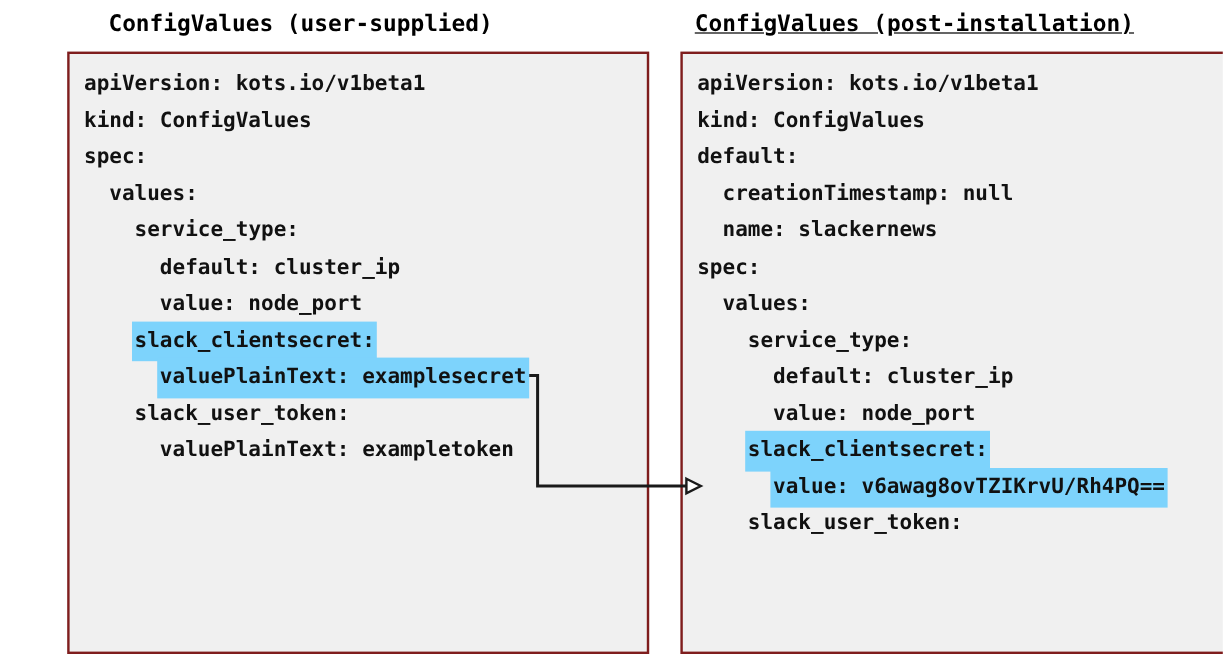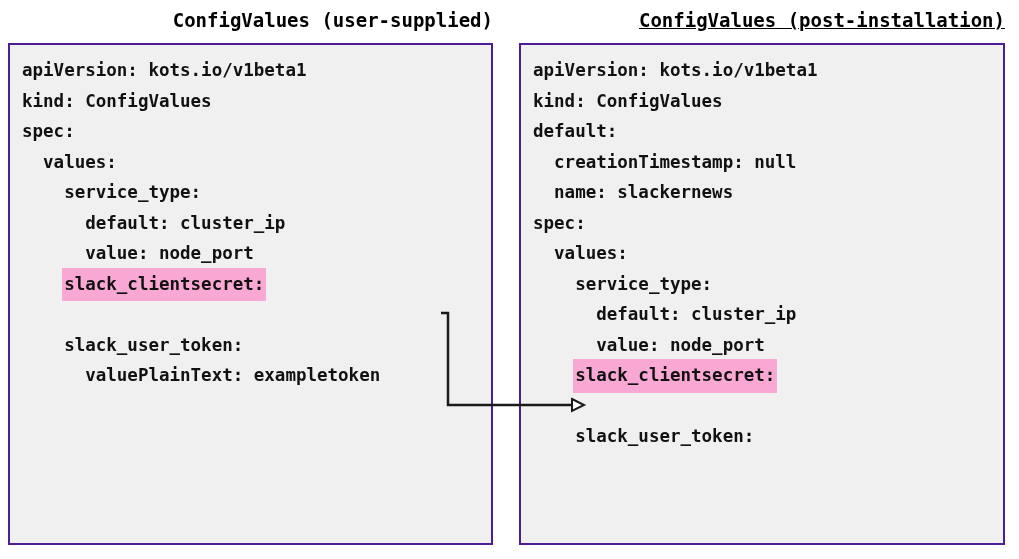--- a/index.html
+++ b/index.html
@@ -17,33 +17,34 @@
 
   .panel-title {
     position: absolute;
     top: 9px;
     font-family: "DejaVu Sans Mono", "Liberation Mono", monospace;
     font-size: 19px;
     font-weight: bold;
     color: #000000;
     letter-spacing: 0px;
     white-space: pre;
-    text-align: right;
+    text-align: center;
   }
   #title-left  { left: 8px;   width: 485px; }
   #title-right { left: 519px; width: 486px; text-decoration: underline; }
 
   .yaml-box {
     position: absolute;
     top: 43px;
     height: 502px;
     box-sizing: border-box;
     background: #f0f0f0;
-    border: 2px solid #4c1d95;
+    border: 2px solid #7f1d1d;
     overflow: hidden;
+    margin-left: 48px;
   }
   #box-left  { left: 8px;   width: 485px; }
   #box-right { left: 519px; width: 486px; }
 
   .yaml-lines {
     position: absolute;
     left: 0;
     top: 9px;
     right: 0;
   }
@@ -57,21 +58,21 @@
     color: #111111;
     white-space: pre;
     padding-left: 10px;
   }
   .yaml-line .seg {
     display: inline-block;
     padding: 1px 2px 2px 2px;
     white-space: pre;
   }
   .yaml-line.hl .seg {
-    background: #f9a8d4;
+    background: #7dd3fc;
   }
 
   
   #connector {
     position: absolute;
     left: 0;
     top: 0;
     width: 1019px;
     height: 559px;
     pointer-events: none;
@@ -87,42 +88,42 @@
   <div class="yaml-box" id="box-left">
     <div class="yaml-lines" id="lines-left">
         <div class="yaml-line"><span style="white-space: pre;"></span><span class="seg">apiVersion: kots.io/v1beta1</span></div>
         <div class="yaml-line"><span style="white-space: pre;"></span><span class="seg">kind: ConfigValues</span></div>
         <div class="yaml-line"><span style="white-space: pre;"></span><span class="seg">spec:</span></div>
         <div class="yaml-line"><span style="white-space: pre;">  </span><span class="seg">values:</span></div>
         <div class="yaml-line"><span style="white-space: pre;">    </span><span class="seg">service_type:</span></div>
         <div class="yaml-line"><span style="white-space: pre;">      </span><span class="seg">default: cluster_ip</span></div>
         <div class="yaml-line"><span style="white-space: pre;">      </span><span class="seg">value: node_port</span></div>
         <div class="yaml-line hl"><span style="white-space: pre;">    </span><span class="seg">slack_clientsecret:</span></div>
-        <div class="yaml-line hl"><span style="white-space: pre;">      </span></div>
+        <div class="yaml-line hl"><span style="white-space: pre;">      </span><span class="seg">valuePlainText: examplesecret</span></div>
         <div class="yaml-line"><span style="white-space: pre;">    </span><span class="seg">slack_user_token:</span></div>
         <div class="yaml-line"><span style="white-space: pre;">      </span><span class="seg">valuePlainText: exampletoken</span></div>
       </div>
   </div>
 
   <div class="panel-title" id="title-right">ConfigValues (post-installation)</div>
 
   <div class="yaml-box" id="box-right">
     <div class="yaml-lines" id="lines-right">
         <div class="yaml-line"><span style="white-space: pre;"></span><span class="seg">apiVersion: kots.io/v1beta1</span></div>
         <div class="yaml-line"><span style="white-space: pre;"></span><span class="seg">kind: ConfigValues</span></div>
         <div class="yaml-line"><span style="white-space: pre;"></span><span class="seg">default:</span></div>
         <div class="yaml-line"><span style="white-space: pre;">  </span><span class="seg">creationTimestamp: null</span></div>
         <div class="yaml-line"><span style="white-space: pre;">  </span><span class="seg">name: slackernews</span></div>
         <div class="yaml-line"><span style="white-space: pre;"></span><span class="seg">spec:</span></div>
         <div class="yaml-line"><span style="white-space: pre;">  </span><span class="seg">values:</span></div>
         <div class="yaml-line"><span style="white-space: pre;">    </span><span class="seg">service_type:</span></div>
         <div class="yaml-line"><span style="white-space: pre;">      </span><span class="seg">default: cluster_ip</span></div>
         <div class="yaml-line"><span style="white-space: pre;">      </span><span class="seg">value: node_port</span></div>
         <div class="yaml-line hl"><span style="white-space: pre;">    </span><span class="seg">slack_clientsecret:</span></div>
-        <div class="yaml-line hl"><span style="white-space: pre;">      </span></div>
+        <div class="yaml-line hl"><span style="white-space: pre;">      </span><span class="seg">value: v6awag8ovTZIKrvU/Rh4PQ==</span></div>
         <div class="yaml-line"><span style="white-space: pre;">    </span><span class="seg">slack_user_token:</span></div>
       </div>
   </div>
 
   <svg id="connector" viewBox="0 0 1019 559" xmlns="http://www.w3.org/2000/svg">
     <polyline points="441,313 448,313 448,405 572,405" fill="none" stroke="#1a1a1a" stroke-width="2.5" stroke-linejoin="miter" stroke-linecap="butt"></polyline>
     <polygon points="572,399 584,405 572,411" fill="#ffffff" stroke="#1a1a1a" stroke-width="2"></polygon>
   </svg>
 
 </div>

